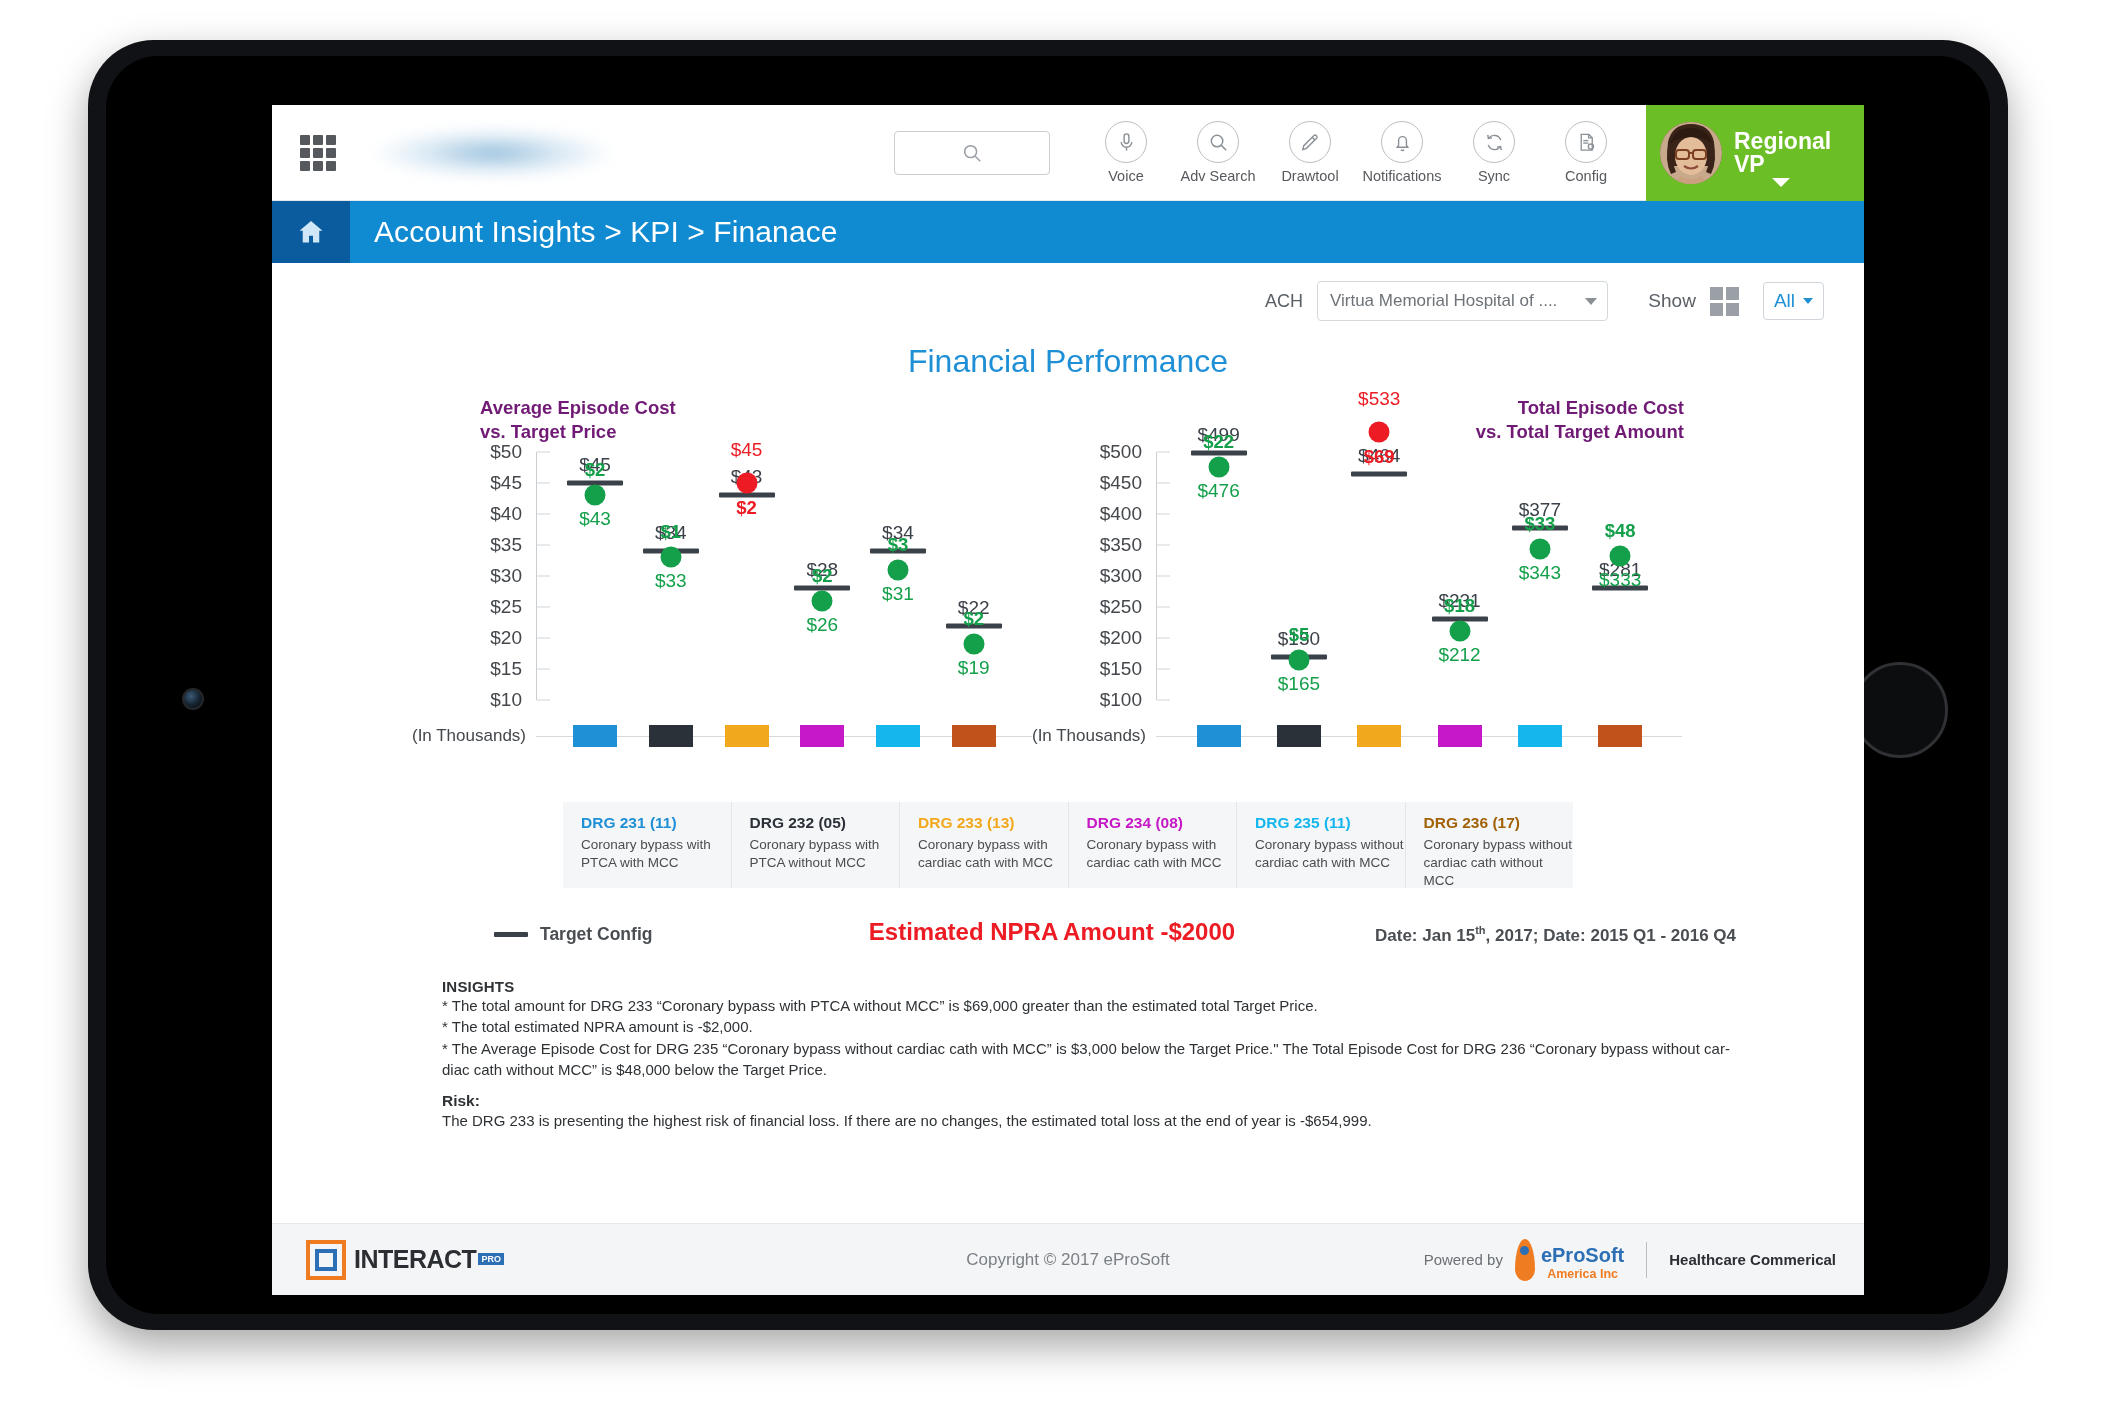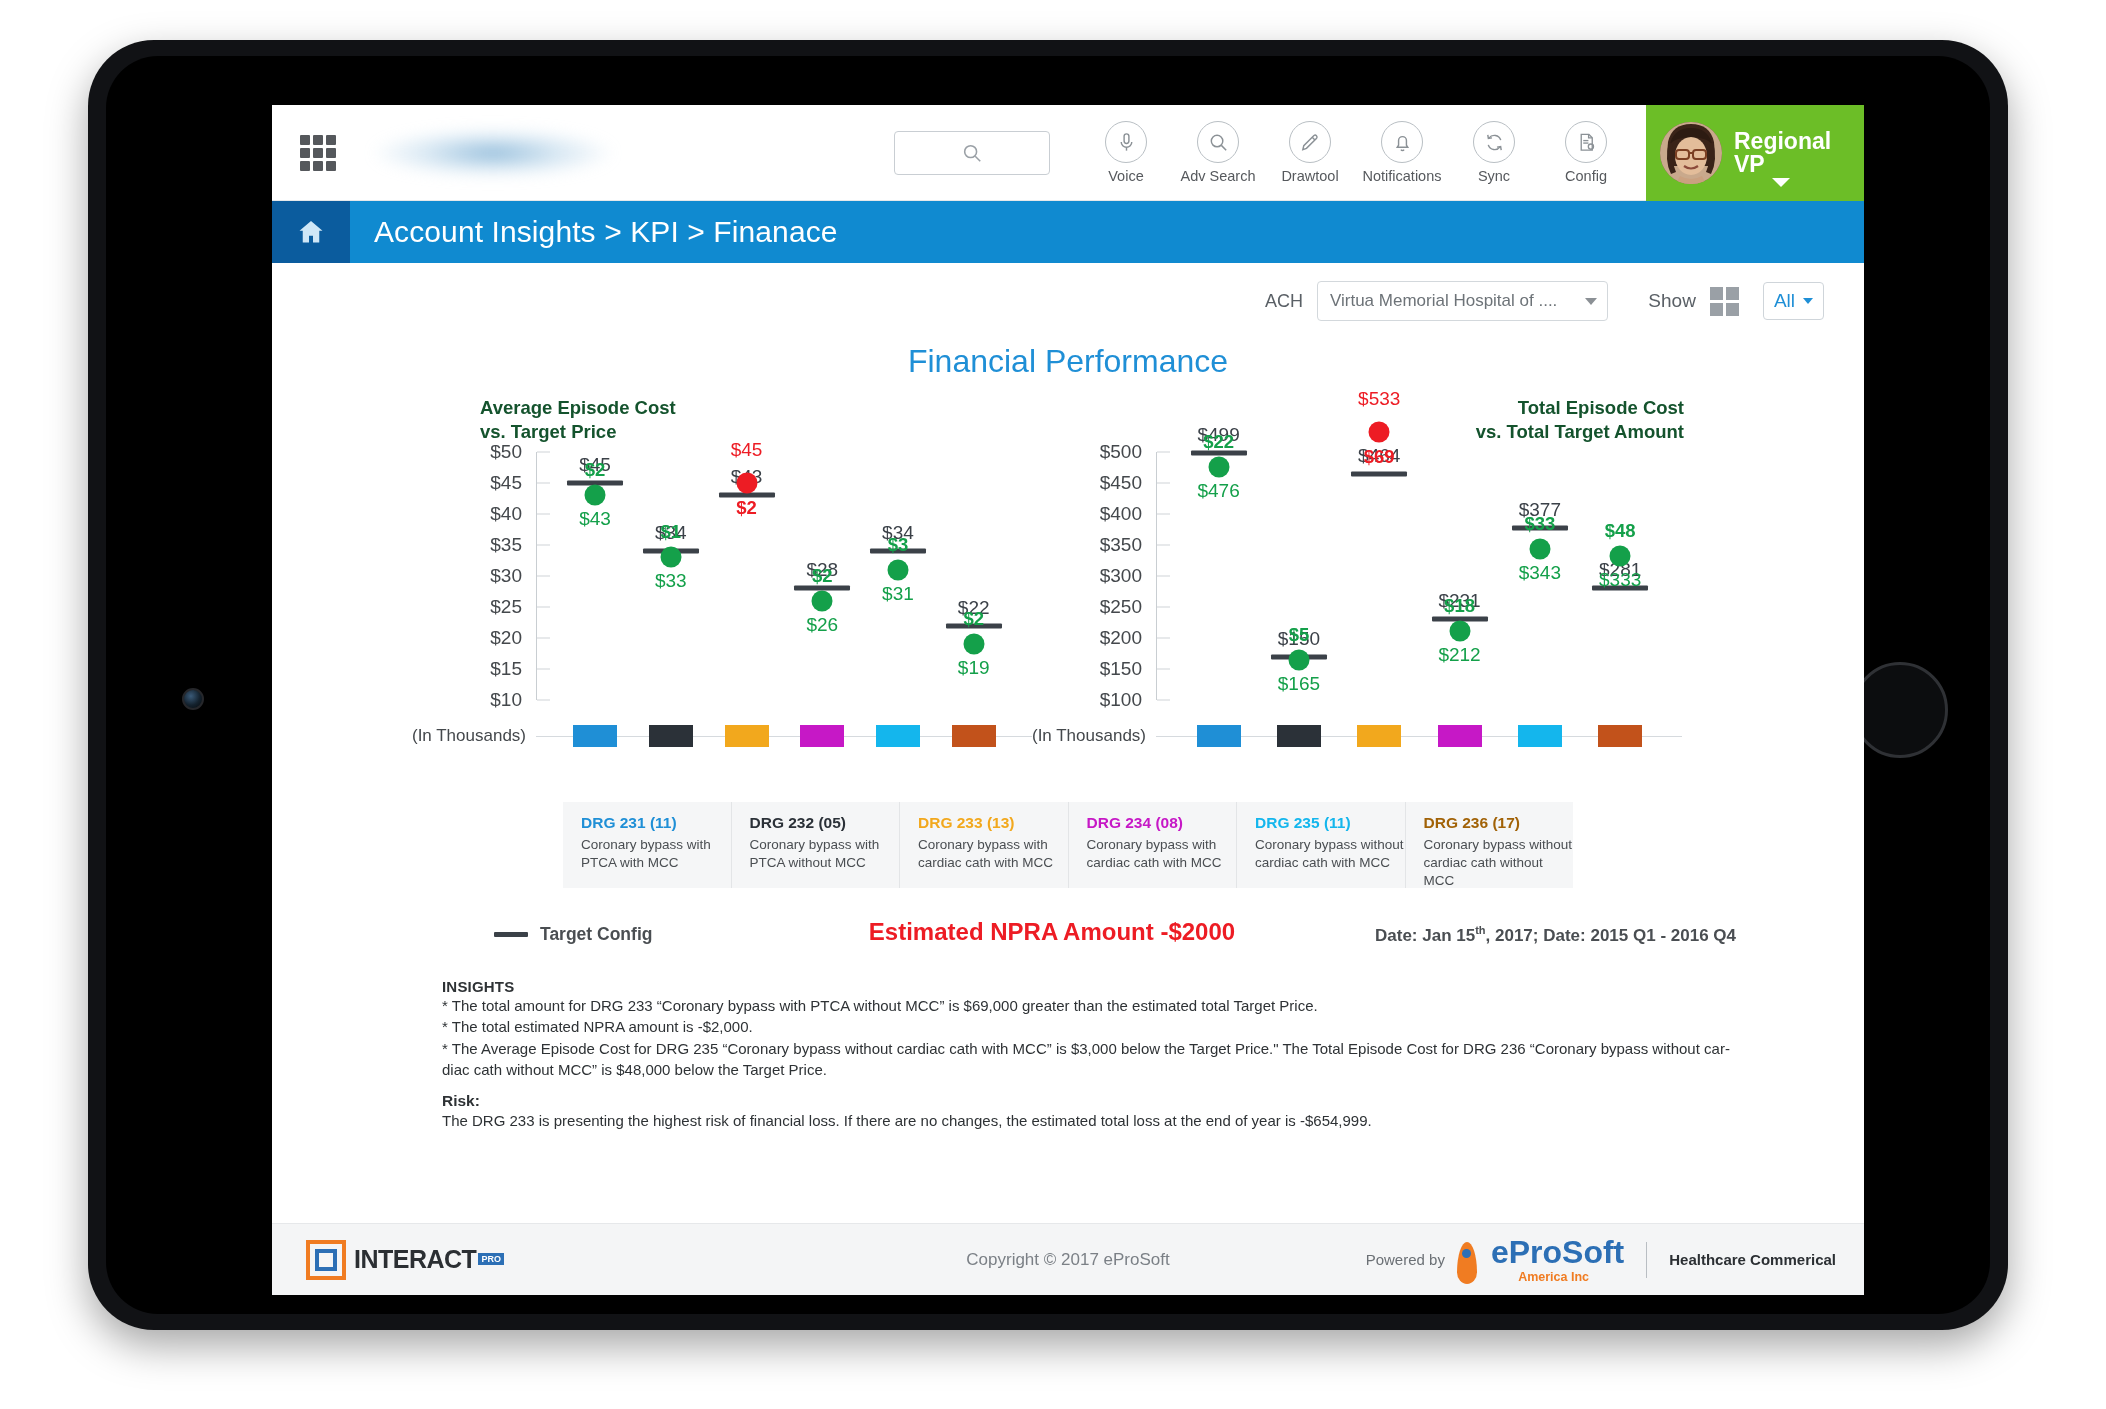--- a/index.html
+++ b/index.html
@@ -173,21 +173,21 @@
   .page-title {
     text-align: center; color: #1f8fd6;
     font-size: 32px; margin-top: 4px; margin-bottom: 4px;
   }
   .charts { position: relative; height: 380px; margin-top: 16px; }
   .chart { position: absolute; top: 0; height: 380px; }
   .chart.left { left: 160px; width: 610px; }
   .chart.right { left: 780px; width: 640px; }
   .chart-title {
     position: absolute; top: 0;
-    font-size: 18.5px; font-weight: bold; color: #14532d;
+    font-size: 18.5px; font-weight: bold; color: #701a75;
     line-height: 1.28;
   }
   .chart.left .chart-title { left: 48px; text-align: left; }
   .chart.right .chart-title { right: 8px; text-align: right; }
 
   .plot { position: absolute; left: 104px; top: 56px; right: 10px; height: 248px; }
   .axis-line { position: absolute; left: 0; top: 0; bottom: 0; width: 1px; background: #c9ced2; }
   .ytick {
     position: absolute; right: 100%; transform: translateY(-50%);
     font-size: 19px; color: #44484c; white-space: nowrap;
@@ -282,21 +282,21 @@
   .eps-wrap { display: flex; align-items: flex-end; gap: 6px; }
   .eps-drop {
     width: 20px; height: 42px; background: #f07c22;
     border-radius: 50% 50% 50% 50% / 72% 72% 28% 28%;
     position: relative;
   }
   .eps-drop::after {
     content: ""; position: absolute; left: 5px; top: 7px;
     width: 9px; height: 9px; border-radius: 50%; background: #2c6fb5;
   }
-  .eps-name { font-size: 32px; font-weight: bold; color: #2c6fb5; line-height: 1; margin-left: 8px; }
+  .eps-name { font-size: 20px; font-weight: bold; color: #2c6fb5; line-height: 1; }
   .eps-sub { font-size: 12.5px; font-weight: bold; color: #f07c22; text-align: center; margin-top: 2px; }
   .eps-div { width: 1px; height: 36px; background: #b9bec3; margin: 0 10px; }
   .eps-tag { font-size: 15px; font-weight: bold; color: #2b2f33; white-space: nowrap; }
 </style>
 </head>
 <body>
 
 <div id="stage">
   <div class="tablet">
     <div class="tablet-inner"></div>

